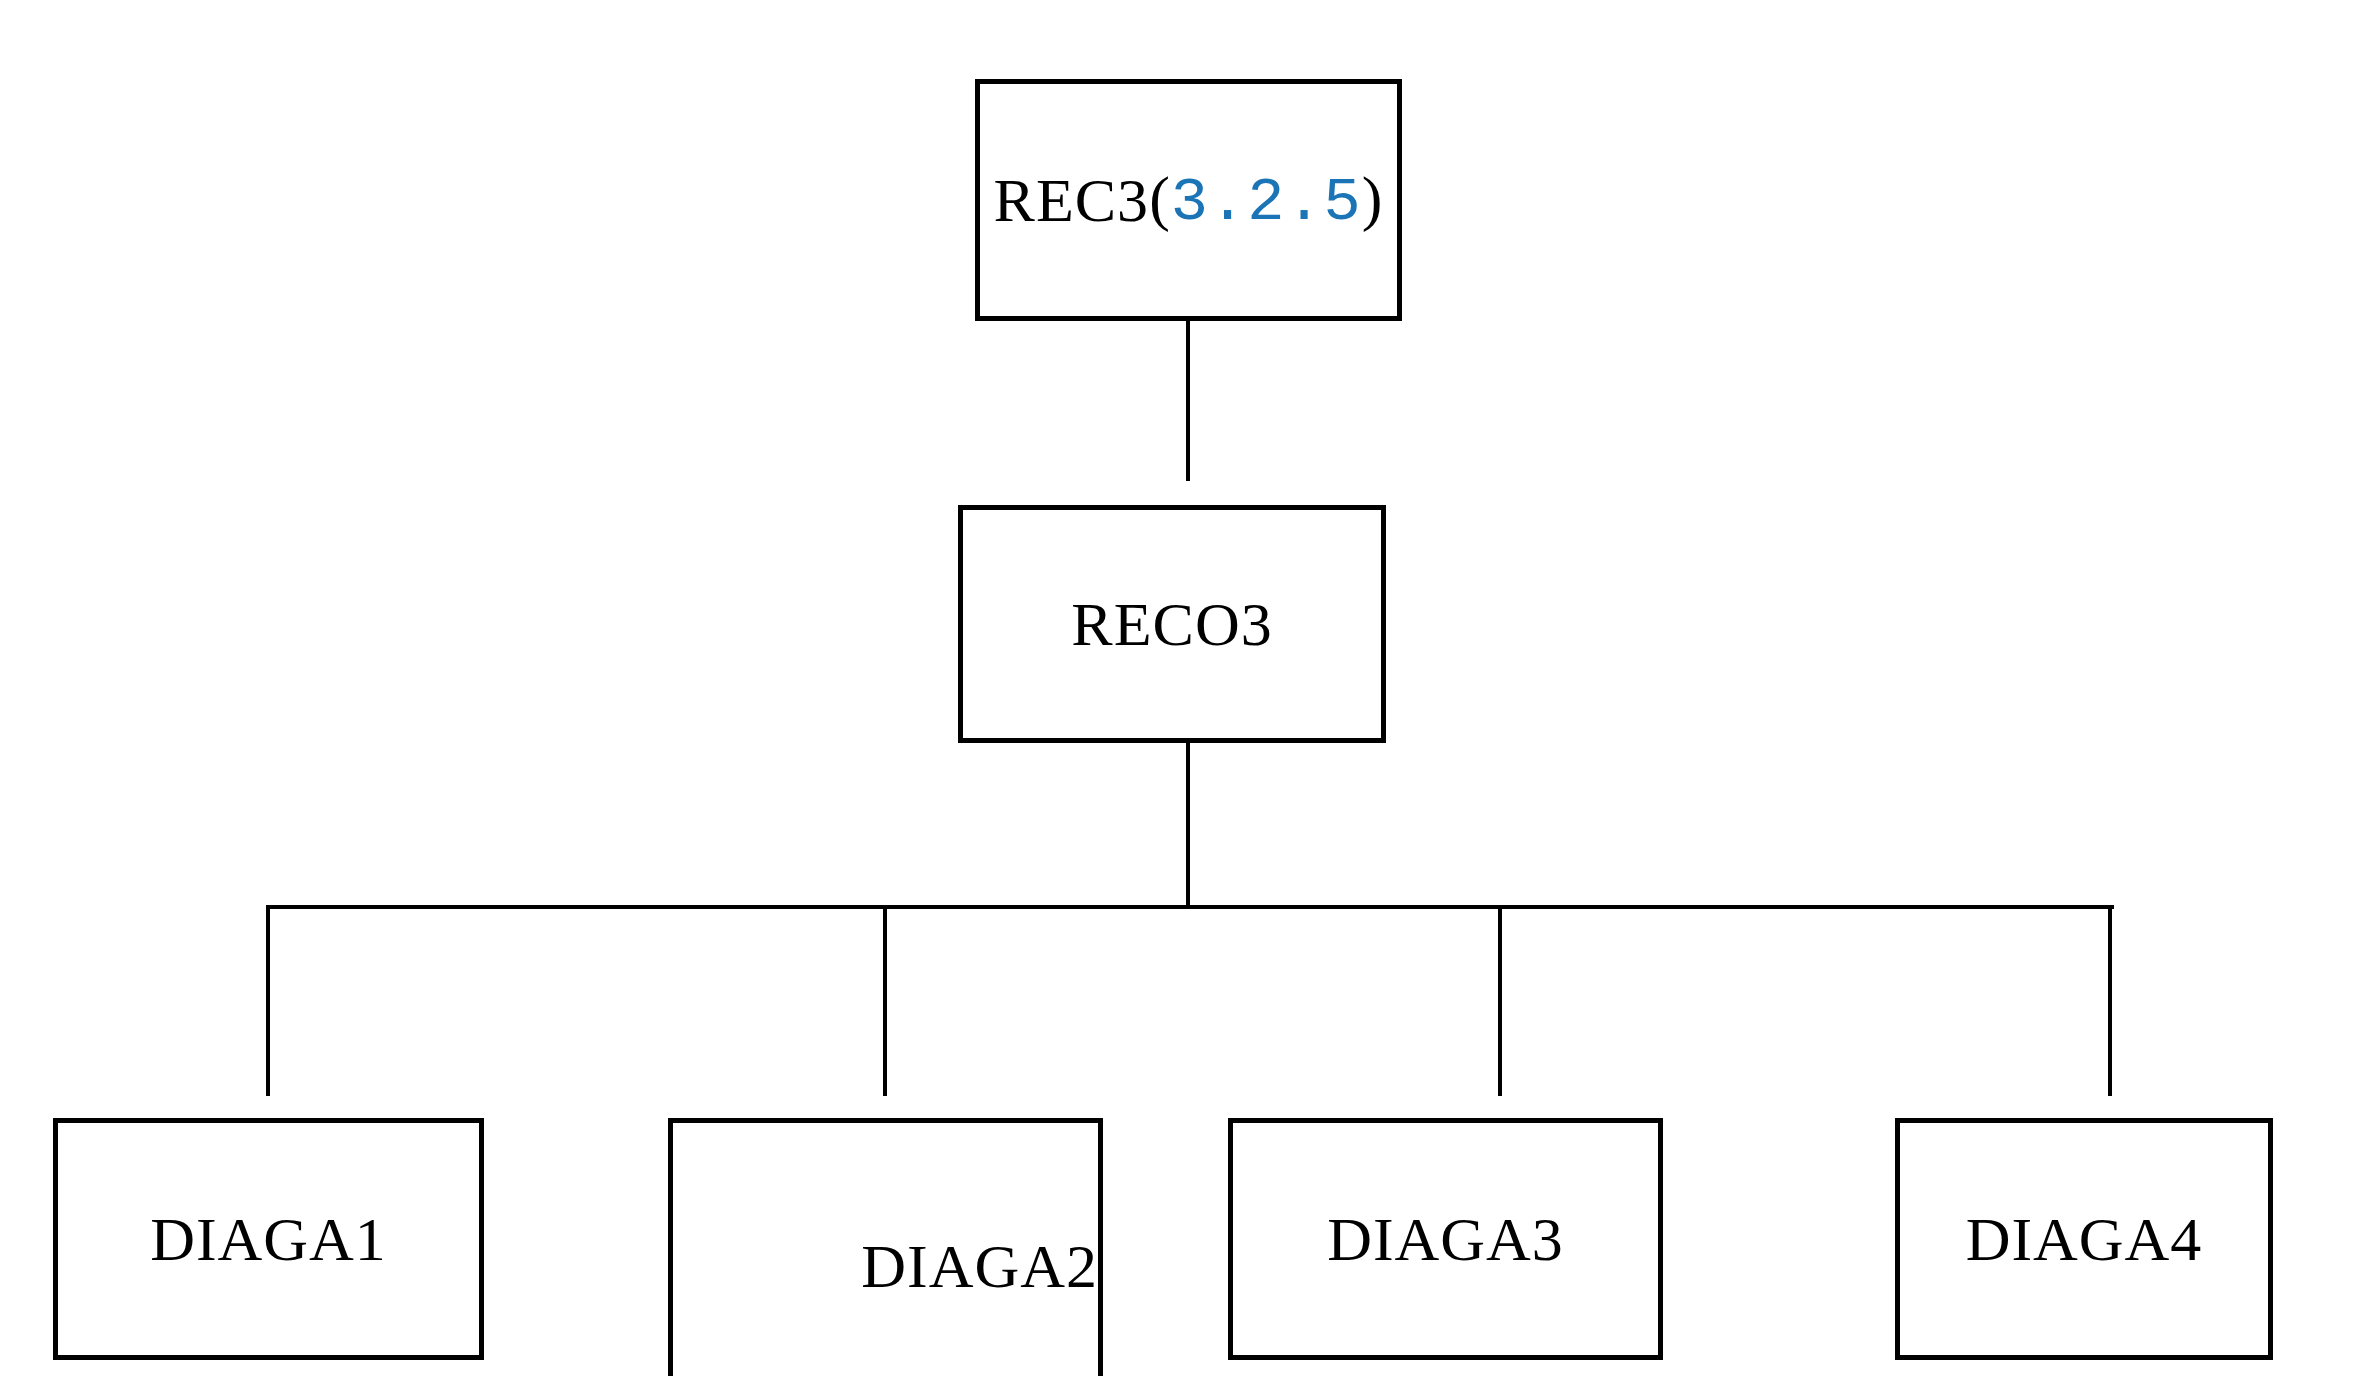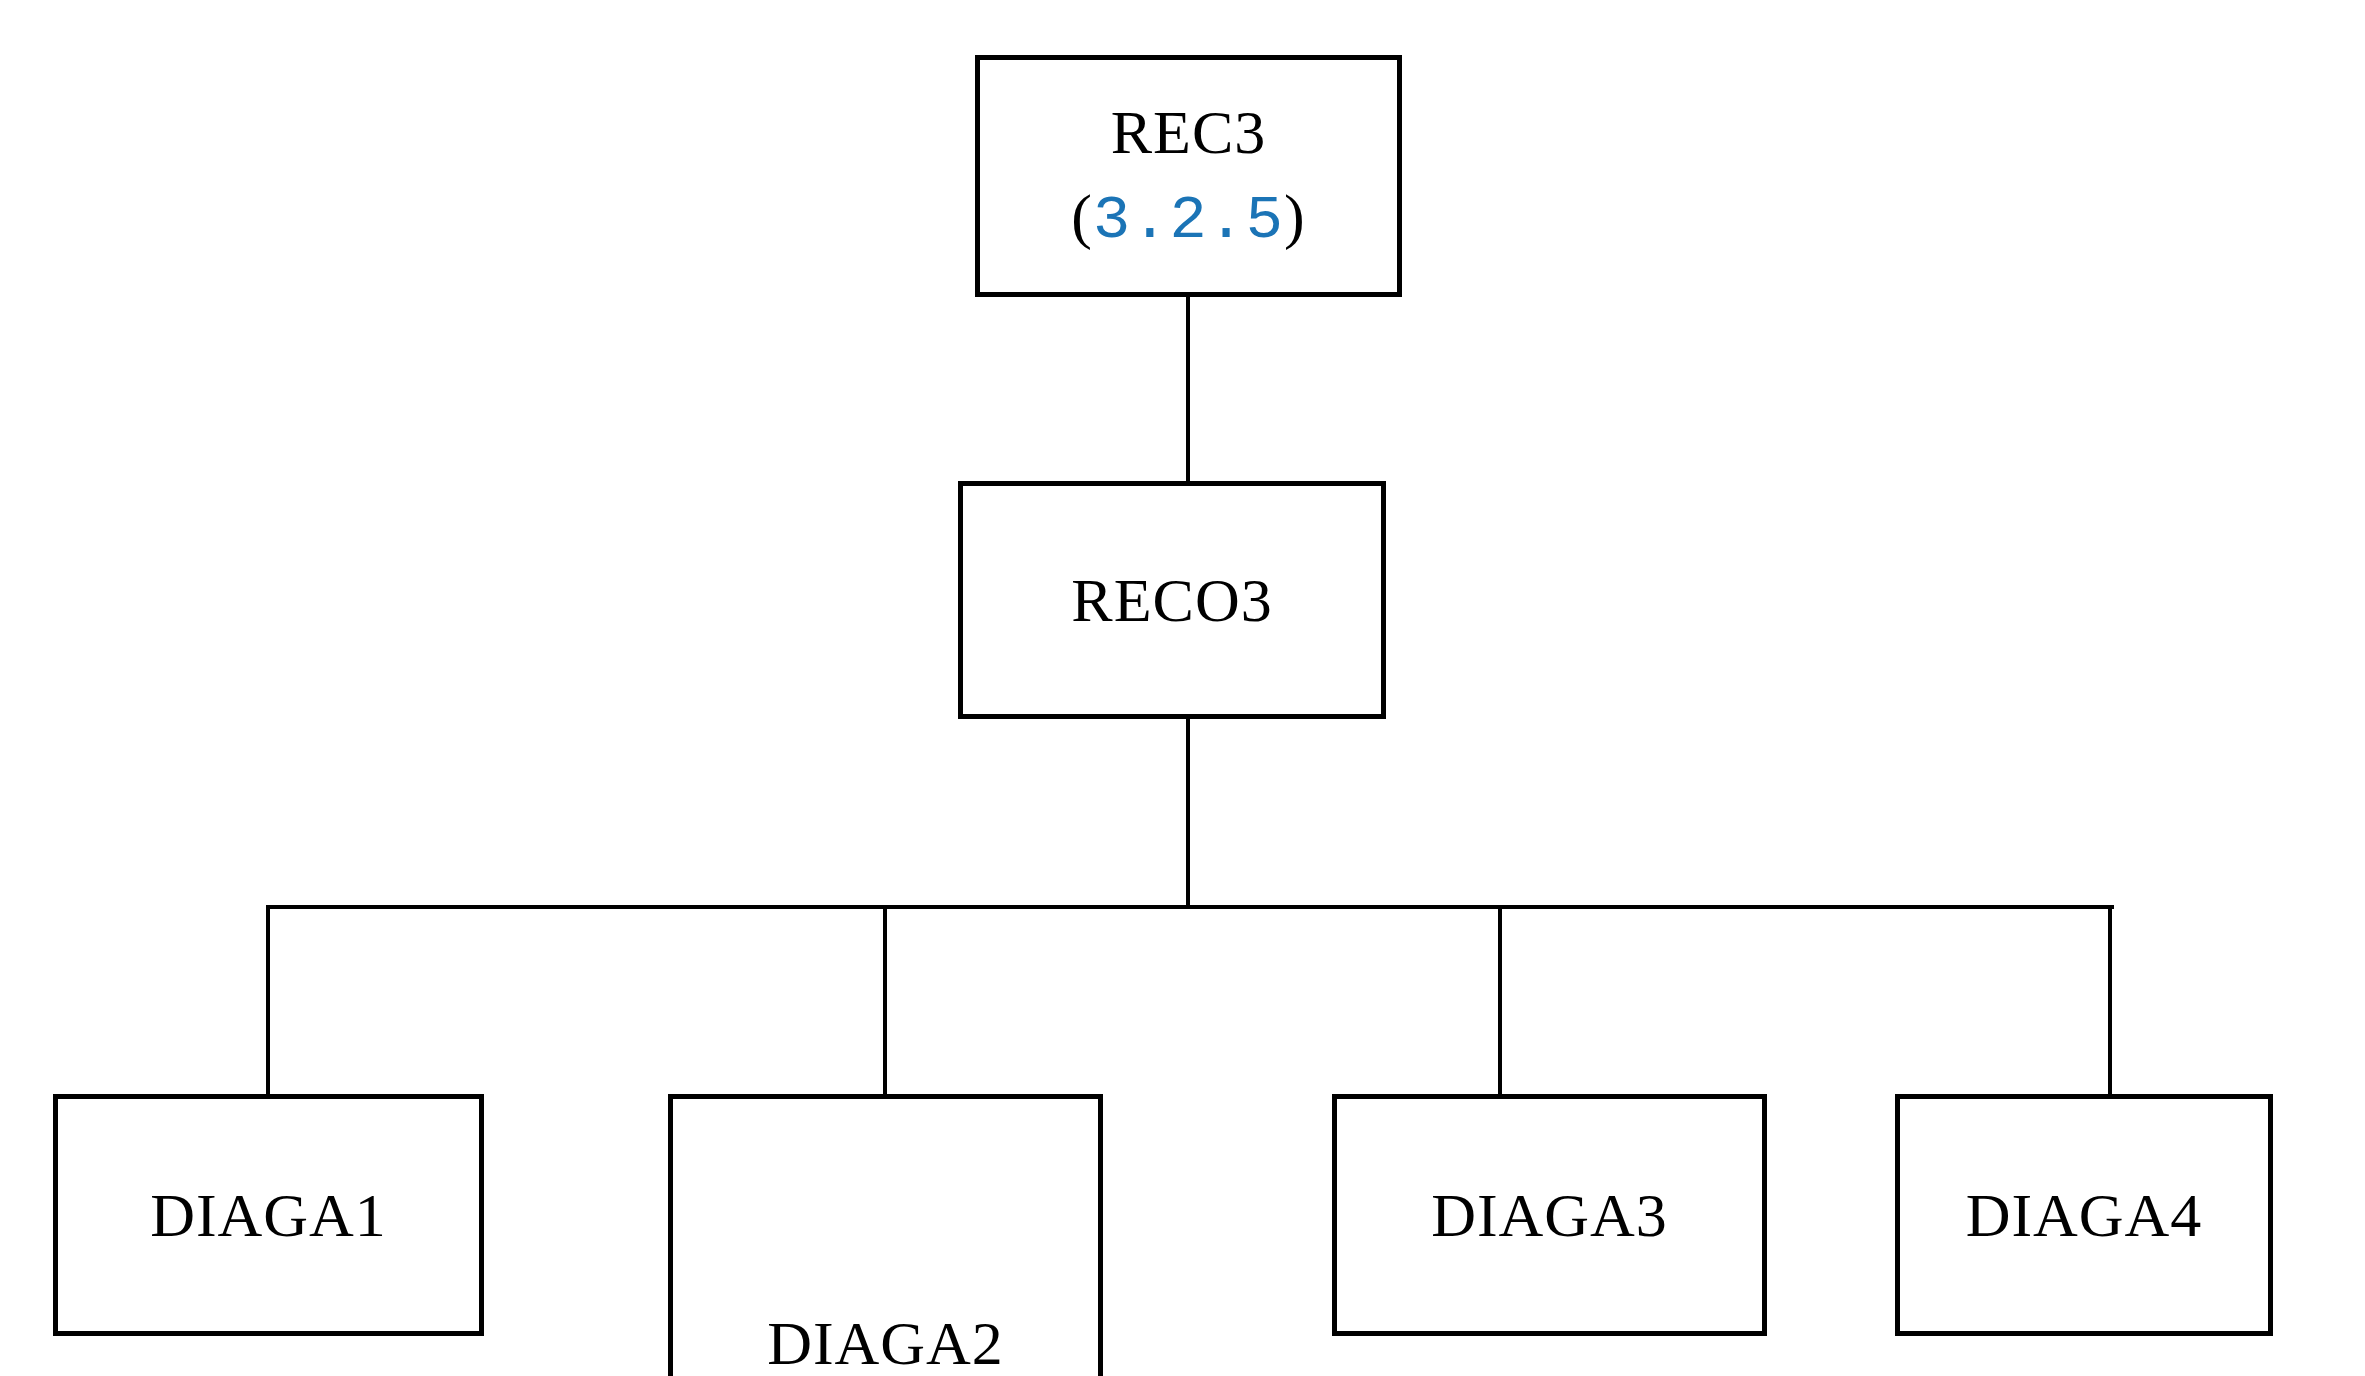--- a/index.html
+++ b/index.html
@@ -15,44 +15,45 @@
     font-family: "Liberation Serif", "DejaVu Serif", serif;
     color: var(--ink, #000000);
     overflow: hidden;
   }
   .node {
     position: absolute;
     box-sizing: border-box;
     border: 5px solid var(--ink, #000000);
     background: var(--bg, #ffffff);
     display: flex;
-    flex-direction: column;
+    flex-direction: row;
     align-items: center;
     justify-content: center;
     text-align: center;
     font-size: 62px;
     line-height: 84px;
     letter-spacing: 1px;
+    margin-top: 24px;
   }
   .ref-line .ref {
     color: var(--link, #1b74b6);
     text-decoration: none;
     cursor: pointer;
     font-family: Liberation Mono, monospace;
   }
   .line {
     position: absolute;
     background: var(--ink, #000000);
   }
   
   #node-root   { left: 975px;  top: 55px;   width: 427px; height: 242px; }
   #node-mid    { left: 958px;  top: 481px;  width: 428px; height: 238px; }
   #node-leaf0  { left: 53px;   top: 1094px; width: 431px; height: 242px; }
   #node-leaf1  { left: 668px;  top: 1094px; width: 435px; height: 296px; justify-content: flex-end; }
-  #node-leaf2  { left: 1332px; top: 1094px; width: 435px; height: 242px; }
+  #node-leaf2  { left: 1228px; top: 1094px; width: 435px; height: 242px; }
   #node-leaf3  { left: 1895px; top: 1094px; width: 378px; height: 242px; }
   
   #conn-root-mid  { left: 1186px; top: 297px; width: 4px;    height: 184px; }
   #conn-mid-rail  { left: 1186px; top: 719px; width: 4px;    height: 188px; }
   #conn-rail      { left: 266px;  top: 905px; width: 1848px; height: 4px;  }
   #conn-drop0     { left: 266px;  top: 905px; width: 4px;    height: 191px; }
   #conn-drop1     { left: 883px;  top: 905px; width: 4px;    height: 191px; }
   #conn-drop2     { left: 1498px; top: 905px; width: 4px;    height: 191px; }
   #conn-drop3     { left: 2108px; top: 905px; width: 4px;    height: 191px; }
 </style>

